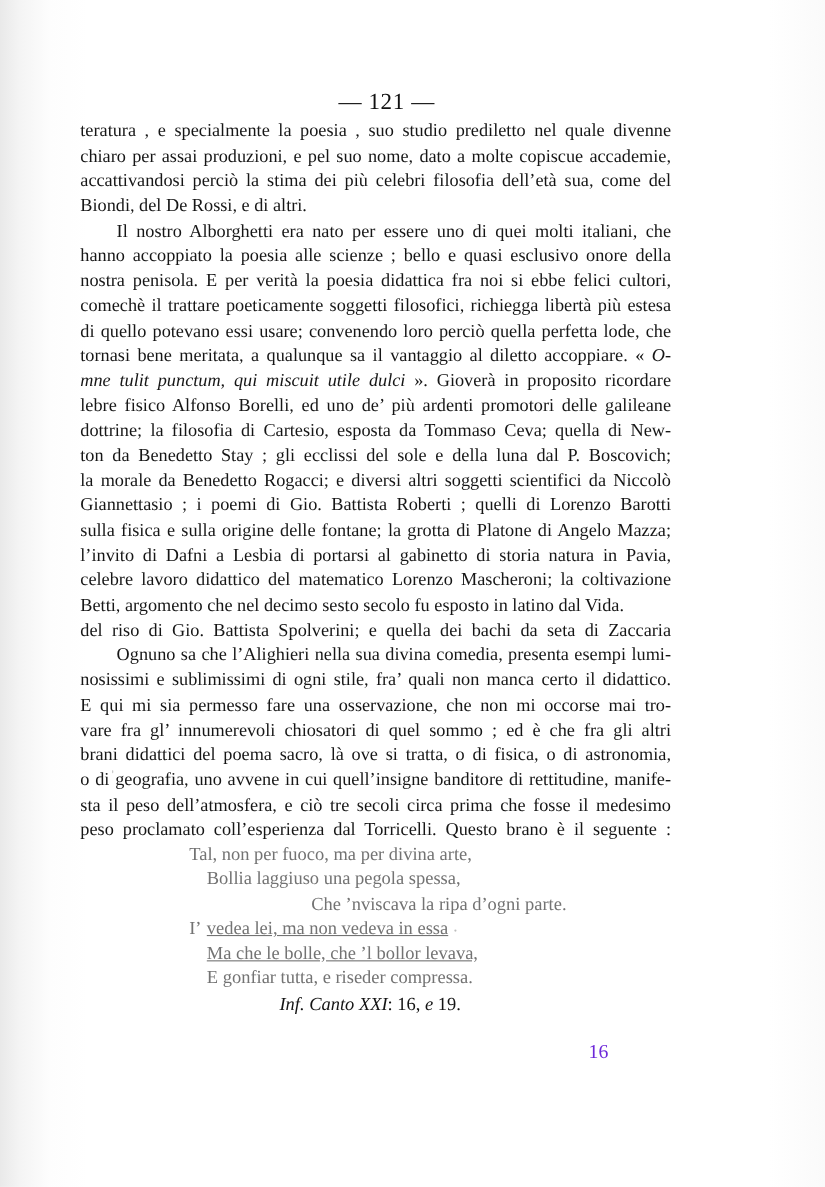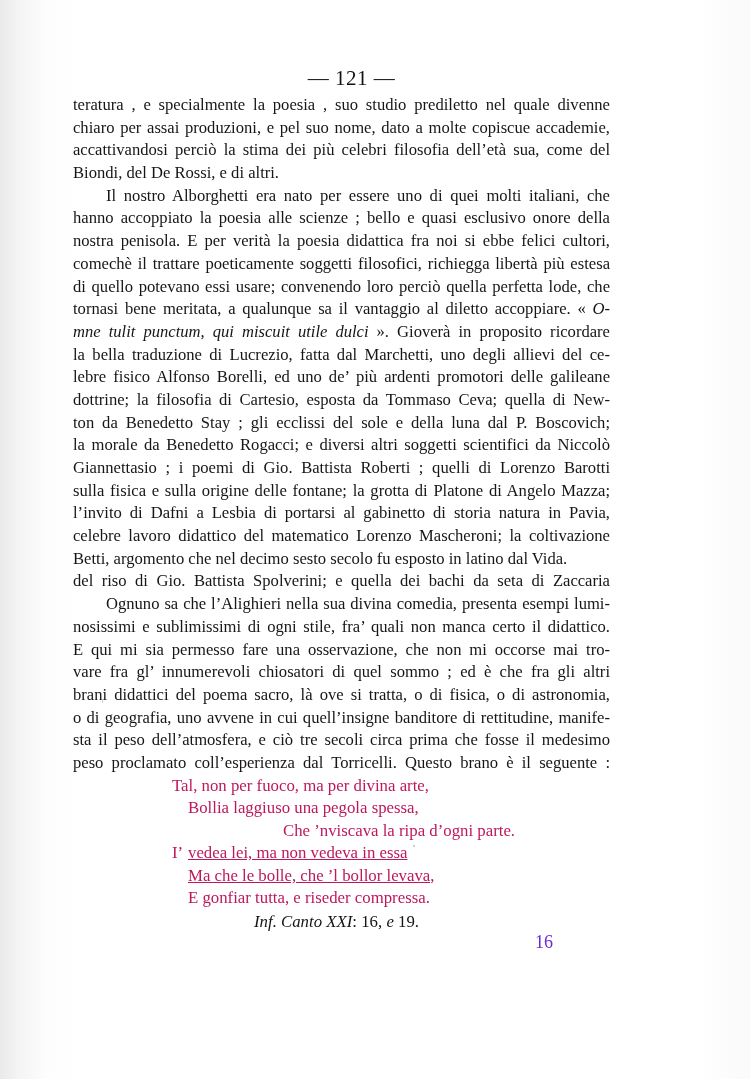--- a/index.html
+++ b/index.html
@@ -12,21 +12,21 @@
       position: relative;
       overflow: hidden;
       background: #ffffff;
       background-image: linear-gradient(to right, #e9e9e9 0px, #f4f4f4 18px, #fdfdfd 45px, #ffffff 80px, #ffffff 700px, #fafafa 750px);
       color: #1a1a1a;
       font-family: "Liberation Serif", "DejaVu Serif", serif;
     }
     .page {
       position: absolute;
       left: 73px;
-      top: 62px;
+      top: 76px;
       width: 537px;
     }
     .page-header {
       text-align: center;
       font-size: 21px;
       letter-spacing: 0.5px;
       height: 32px;
       line-height: 32px;
       margin-left: 20px;
       color: #111;
@@ -53,21 +53,21 @@
     .verse-block {
       margin-top: 0px;
       position: relative;
     }
     .verse {
       display: block;
       font-size: 16.8px;
       line-height: 22.5px;
       height: 22.5px;
       white-space: nowrap;
-      color: #be185d;
+      color: #737373;
     }
     .verse.v1 { padding-left: 99px; }
     .verse.v2 { padding-left: 115px; }
     .verse.v3 { padding-left: 115px; text-align: center; }
     .verse.v5 { padding-left: 115px; text-decoration: underline; }
     .verse.v6 { padding-left: 115px; }
     .verse .lead {
       display: inline-block;
       width: 16px;
       margin-left: -16px;
@@ -110,21 +110,20 @@
   </div>
 
   <div>
     <span class="line indent">Il nostro Alborghetti era nato per essere uno di quei molti italiani, che</span>
     <span class="line">hanno accoppiato la poesia alle scienze ; bello e quasi esclusivo onore della</span>
     <span class="line">nostra penisola. E per verità la poesia didattica fra noi si ebbe felici cultori,</span>
     <span class="line">comechè il trattare poeticamente soggetti filosofici, richiegga libertà più estesa</span>
     <span class="line">di quello potevano essi usare; convenendo loro perciò quella perfetta lode, che</span>
     <span class="line"><span>tornasi bene meritata, a qualunque sa il vantaggio al diletto accoppiare. « </span><i>O-</i></span>
     <span class="line"><i>mne tulit punctum, qui miscuit utile dulci</i><span> ». Gioverà in proposito ricordare</span></span>
-    <span class="line">la bella traduzione di Lucrezio, fatta dal Marchetti, uno degli allievi del ce-</span>
     <span class="line">lebre fisico Alfonso Borelli, ed uno de’ più ardenti promotori delle galileane</span>
     <span class="line">dottrine; la filosofia di Cartesio, esposta da Tommaso Ceva; quella di New-</span>
     <span class="line">ton da Benedetto Stay ; gli ecclissi del sole e della luna dal P. Boscovich;</span>
     <span class="line">la morale da Benedetto Rogacci; e diversi altri soggetti scientifici da Niccolò</span>
     <span class="line">Giannettasio ; i poemi di Gio. Battista Roberti ; quelli di Lorenzo Barotti</span>
     <span class="line">sulla fisica e sulla origine delle fontane; la grotta di Platone di Angelo Mazza;</span>
     <span class="line">l’invito di Dafni a Lesbia di portarsi al gabinetto di storia natura in Pavia,</span>
     <span class="line">celebre lavoro didattico del matematico Lorenzo Mascheroni; la coltivazione</span>
     <span class="line last">Betti, argomento che nel decimo sesto secolo fu esposto in latino dal Vida.</span>
     <span class="line">del riso di Gio. Battista Spolverini; e quella dei bachi da seta di Zaccaria</span>

